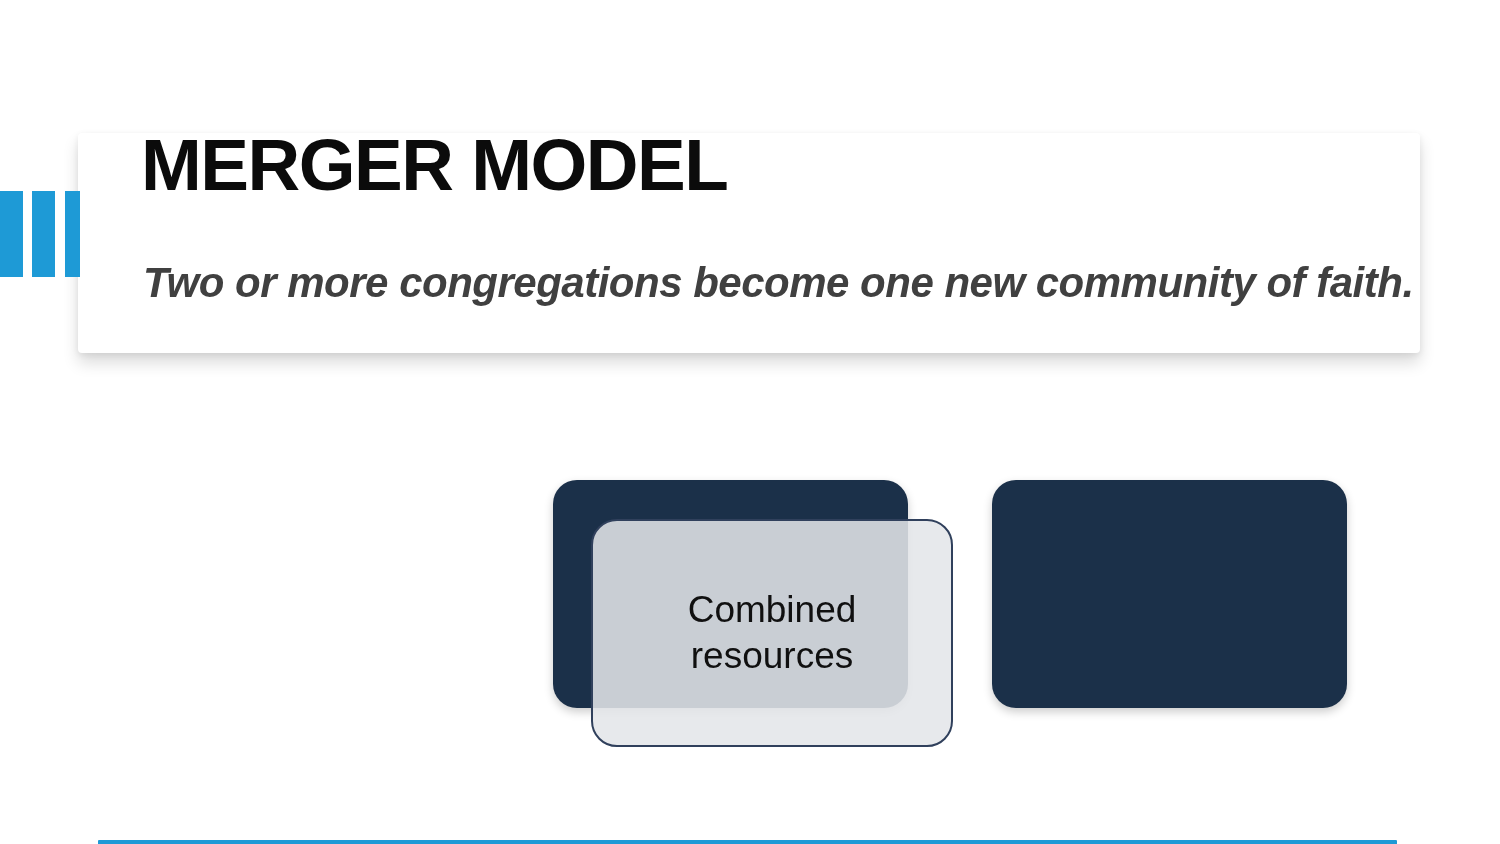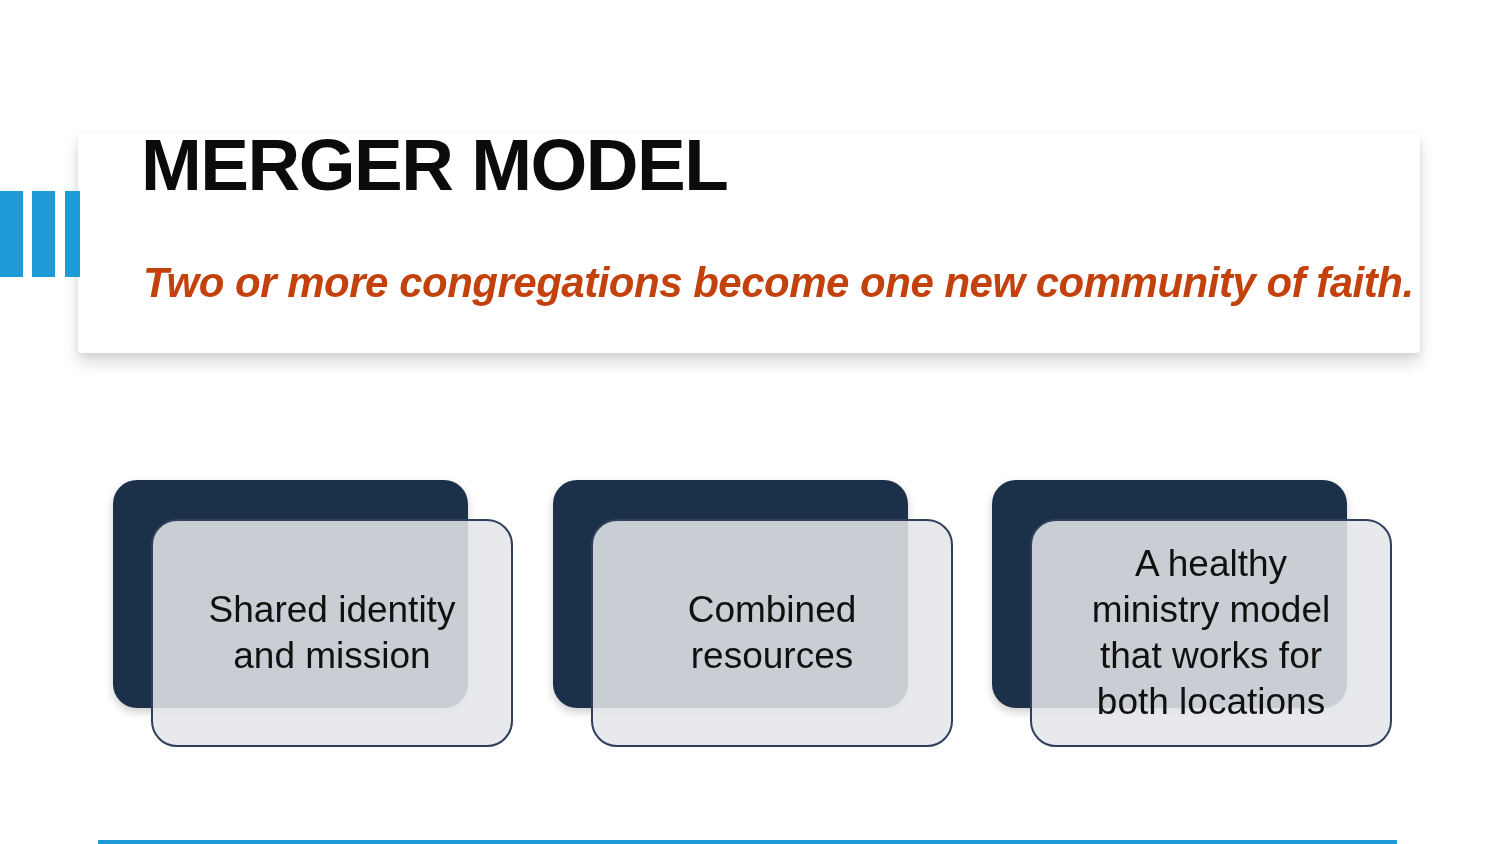--- a/index.html
+++ b/index.html
@@ -42,21 +42,21 @@
   }
   .slide-subtitle{
     position:absolute;
     left:143px;top:213px;
     margin:0;
     font-size:42px;
     line-height:50px;
     font-style:italic;
     font-weight:600;
     letter-spacing:-0.5px;
-    color:#c2410c;
+    color:#404040;
     z-index:2;
     white-space:nowrap;
   }
 
   
   .card-group{
     position:absolute;
     top:435px;
     width:400px;height:267px;
     z-index:2;
@@ -111,41 +111,28 @@
   <div class="bar bar-1"></div>
   <div class="bar bar-2"></div>
   <div class="bar bar-3"></div>
 
   <div class="header-card"></div>
 
   <h1 class="slide-title">MERGER MODEL</h1>
 
   <p class="slide-subtitle">Two or more congregations become one new community of faith.</p>
 
-  <div class="card-group card-group-1">
-    <div class="card-back"></div>
-    <div class="card-front">
-      <div class="card-label">Shared identity
-and mission</div>
-    </div>
-  </div>
 
   <div class="card-group card-group-2">
     <div class="card-back"></div>
     <div class="card-front">
       <div class="card-label">Combined
 resources</div>
     </div>
   </div>
 
   <div class="card-group card-group-3">
     <div class="card-back"></div>
-    <div class="card-front">
-      <div class="card-label">A healthy
-ministry model
-that works for
-both locations</div>
-    </div>
   </div>
 
   <div class="bottom-rule"></div>
 
 </div>
 
 </body></html>

